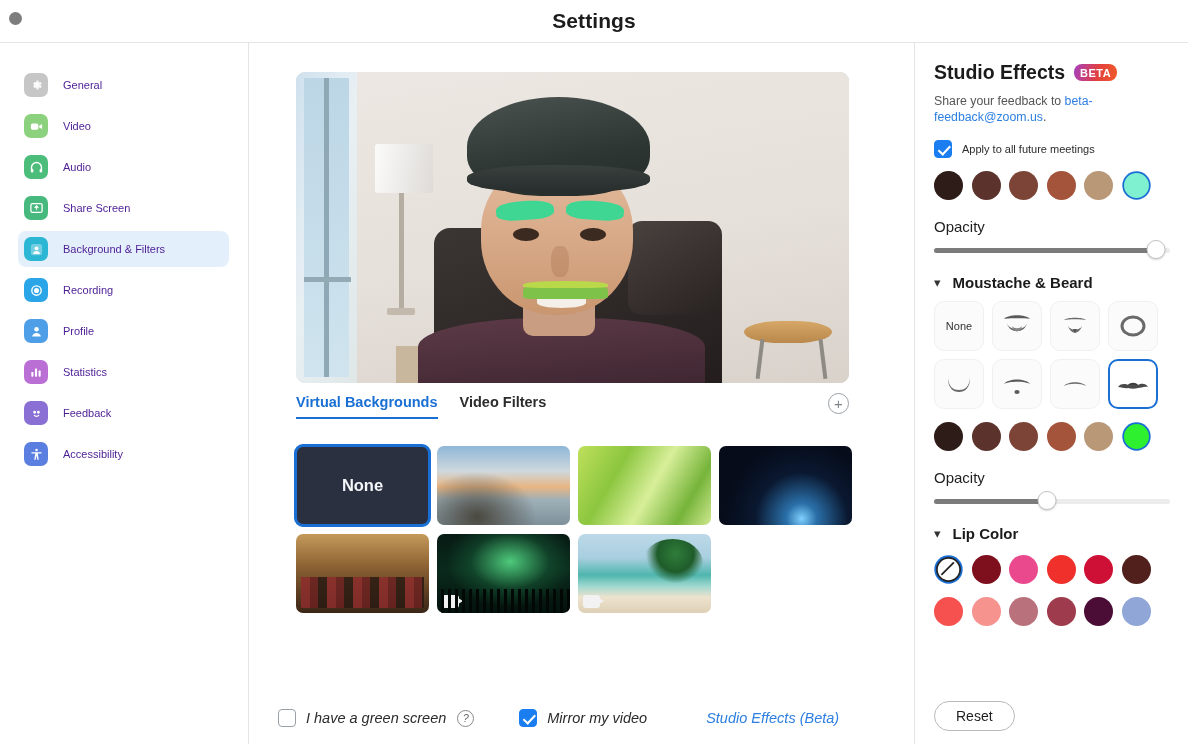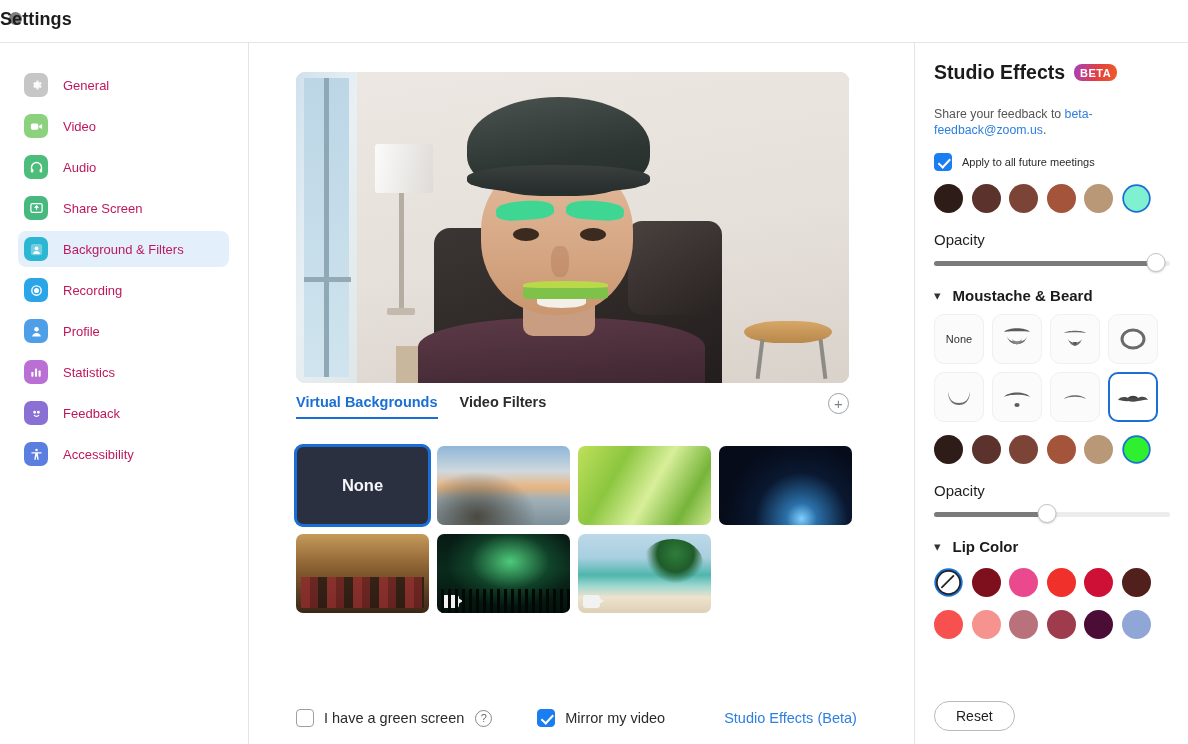--- a/index.html
+++ b/index.html
@@ -18,21 +18,22 @@
     background: #ffffff;
     border-bottom: 1px solid #e6e6e6;
   }
   .win-dot {
     position: absolute; left: 9px; top: 12px;
     width: 13px; height: 13px; border-radius: 50%;
     background: #7d7d7d;
   }
   .win-title {
     position: absolute; left: 0; right: 0; top: 9px;
-    font-size: 18px; font-weight: bold; color: #1c1c1c;
+    text-align: center;
+    font-size: 21px; font-weight: bold; color: #1c1c1c;
     letter-spacing: .1px;
   }
 
   
   .body-wrap { display: flex; height: 701px; }
 
   
   .sidebar {
     width: 249px; min-width: 249px;
     border-right: 1px solid #e4e4e4;
@@ -48,21 +49,21 @@
     cursor: pointer;
   }
   .nav-item.active { background: #e3f0fb; }
   .nav-ico {
     width: 24px; height: 24px; border-radius: 7px;
     display: flex; align-items: center; justify-content: center;
     margin-right: 15px; flex: none;
     color: #fff;
   }
   .nav-ico svg { display:block; }
-  .nav-label { font-size: 13px; color: #be185d; }
+  .nav-label { font-size: 11px; color: #4c1d95; }
 
   
   .center {
     width: 666px; min-width: 666px;
     position: relative;
     border-right: 1px solid #e4e4e4;
     background: #fff;
   }
 
   .preview {
@@ -200,21 +201,21 @@
   }
   .t-beach { background:
      linear-gradient(180deg,#bcd9e8 0%,#a9cfe0 30%,#4fb6ad 52%,#9fd8d0 66%,#ede2cd 80%,#ded0b6 100%); }
   .t-beach::after {
     content:""; position:absolute; right:6%; top:6%; width:46%; height:62%;
     background:radial-gradient(circle at 55% 30%, #2f7d3a 0%, #1f5c2a 38%, transparent 62%);
     border-radius:50%;
   }
 
   
-  .bottombar { position:absolute; left:47px; bottom:17px; width:600px; display:flex; align-items:center; }
+  .bottombar { position:absolute; left:29px; bottom:17px; width:600px; display:flex; align-items:center;font-style:italic; }
   .cbox {
     width:18px; height:18px; border:1.6px solid #9aa0a6; border-radius:4px;
     background:#fff; flex:none; cursor:pointer;
   }
   .cbox.on { background:#1a7df0; border-color:#1a7df0; position:relative; }
   .cbox.on::after {
     content:""; position:absolute; left:5.5px; top:2px; width:5px; height:9.5px;
     border:solid #fff; border-width:0 2px 2px 0; transform:rotate(43deg);
   }
   .ctext { font-size:14.5px; color:#2b2b2b; margin-left:10px; }
@@ -231,21 +232,21 @@
     padding:18px 17px 0 19px;
     position:relative; background:#fff;
   }
   .se-head { display:flex; align-items:center; gap:9px; }
   .se-title { font-size:19.5px; font-weight:bold; color:#1b1b1b; }
   .beta {
     font-size:11px; font-weight:bold; color:#fff; letter-spacing:.5px;
     padding:2.5px 6px 2px; border-radius:8px;
     background:linear-gradient(100deg,#a53fbe 0%,#e2403f 55%,#f05c28 100%);
   }
-  .se-sub { margin-top:22px; font-size:12.3px; color:#555; line-height:1.33; }
+  .se-sub { margin-top:9px; font-size:12.3px; color:#555; line-height:1.33; }
   .se-sub a { color:#2d7fe0; text-decoration:none; }
 
   .apply-row { display:flex; align-items:center; margin-top:14px; }
   .apply-row .ctext { font-size:11px; }
 
   .sw-row { display:flex; gap:8.5px; margin-top:13px; }
   .sw { width:29px; height:29px; border-radius:50%; cursor:pointer; position:relative; flex:none; }
   .sw.sel { box-shadow: 0 0 0 2px #1a6fd4; }
   .sw.sel.pad { box-shadow: 0 0 0 2px #1a6fd4; transform:scale(.86); }
 

